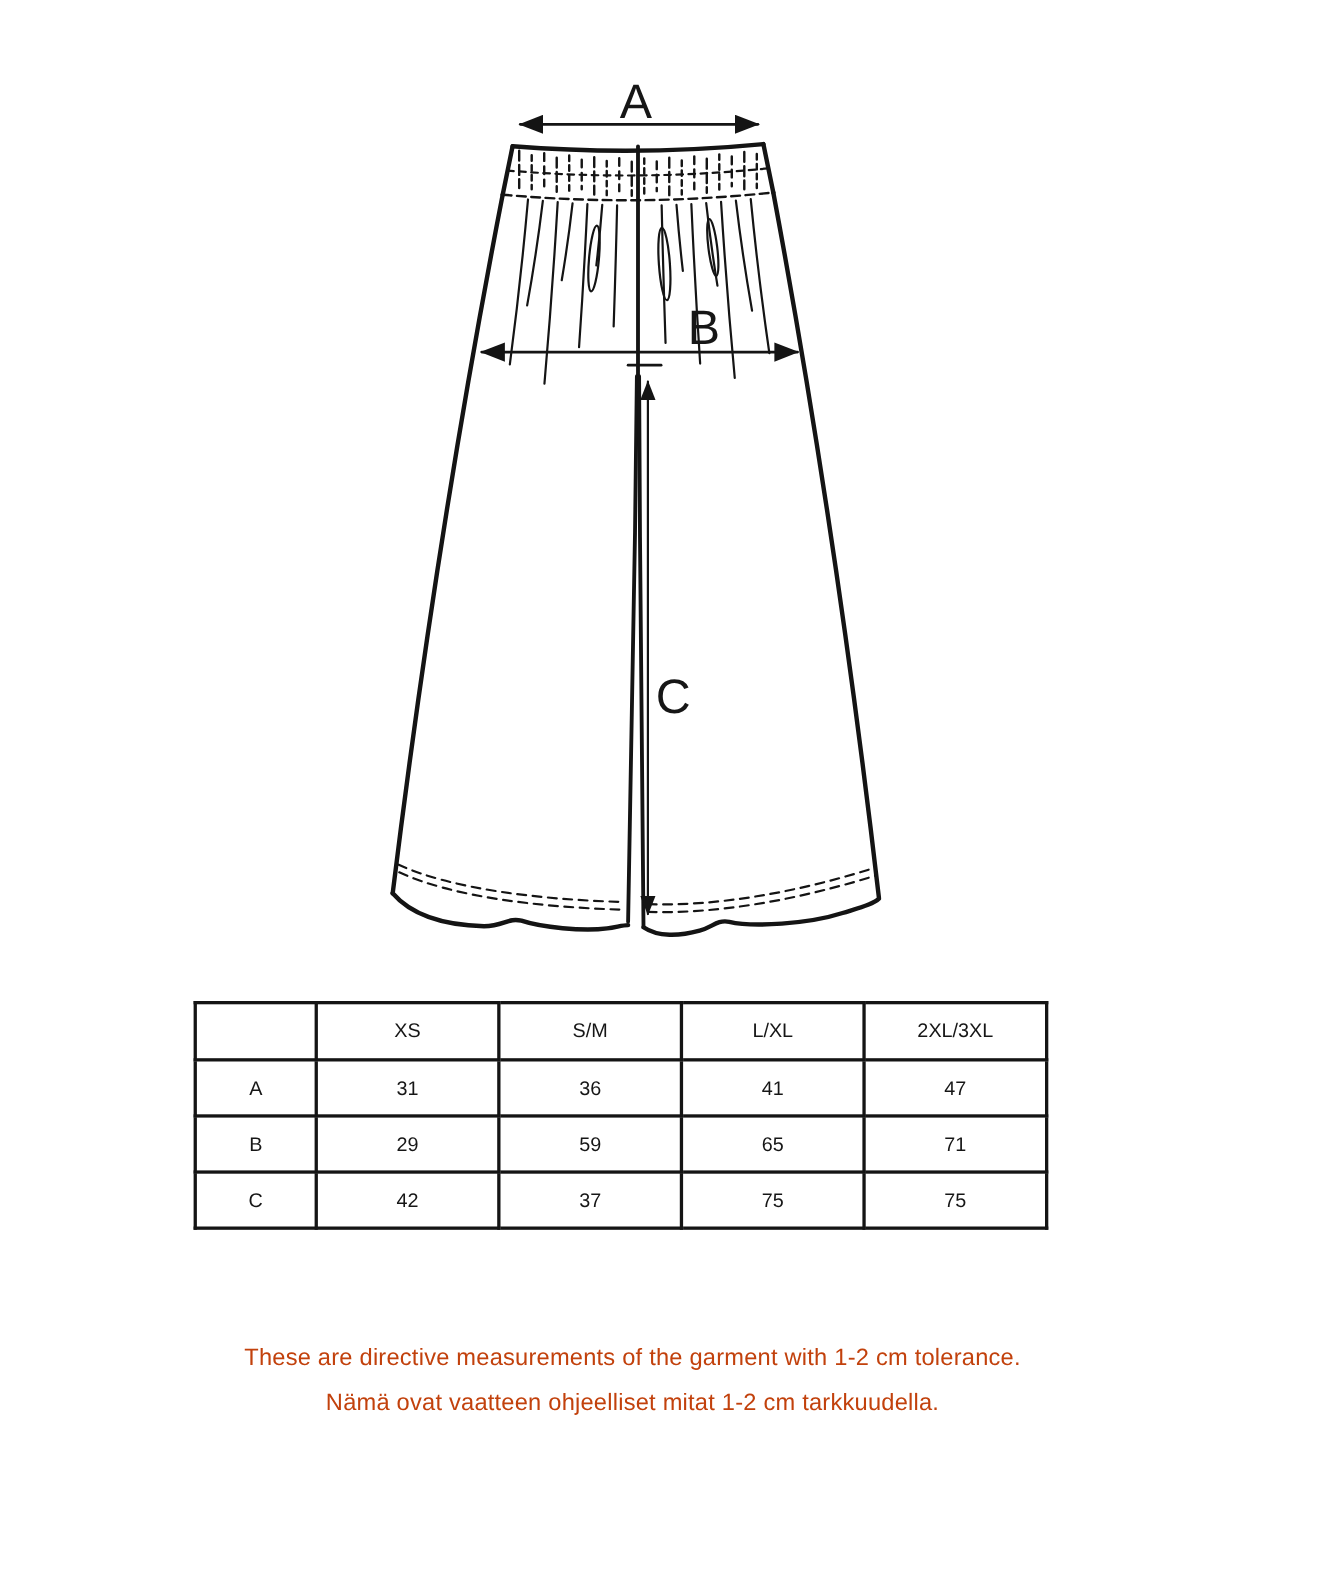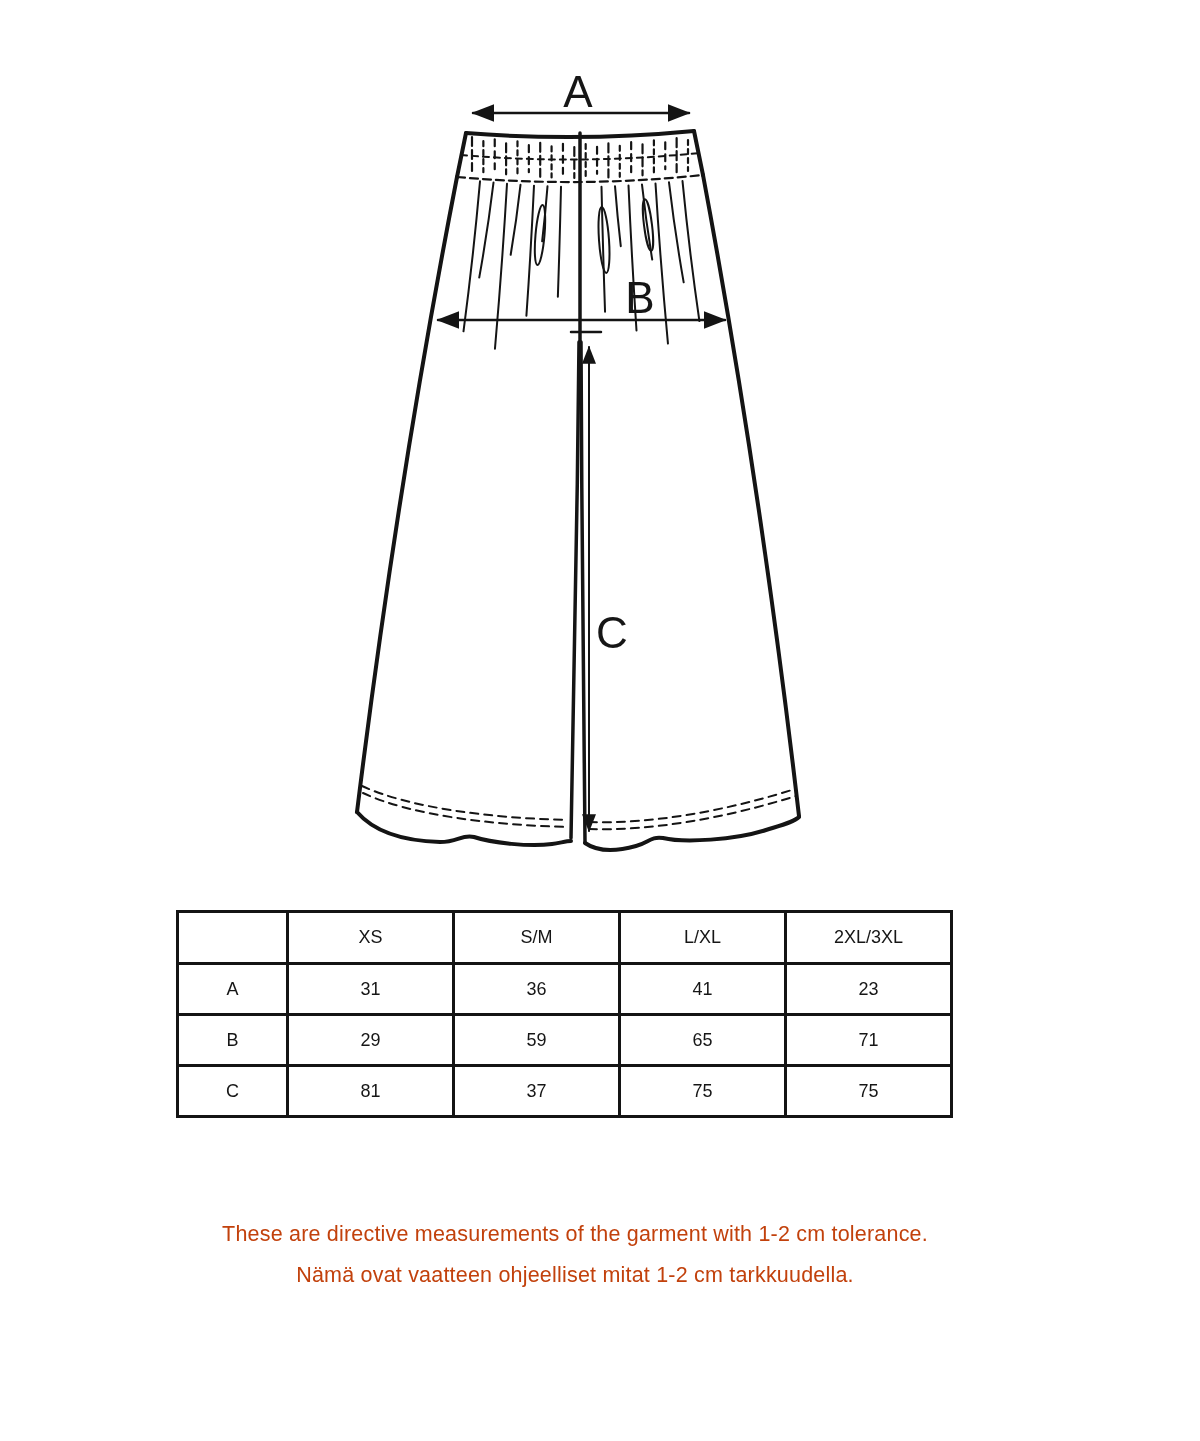--- a/index.html
+++ b/index.html
@@ -132,32 +132,32 @@
         <th>L/XL</th>
         <th>2XL/3XL</th>
       </tr>
     </thead>
     <tbody>
       <tr>
         <td>A</td>
         <td>31</td>
         <td>36</td>
         <td>41</td>
-        <td>23</td>
+        <td>47</td>
       </tr>
       <tr>
         <td>B</td>
         <td>29</td>
         <td>59</td>
         <td>65</td>
         <td>71</td>
       </tr>
       <tr>
         <td>C</td>
-        <td>81</td>
+        <td>42</td>
         <td>37</td>
         <td>75</td>
         <td>75</td>
       </tr>
     </tbody>
   </table>
 
   <div id="footer">
     <p class="line">These are directive measurements of the garment with 1-2 cm tolerance.</p>
     <p class="line">Nämä ovat vaatteen ohjeelliset mitat 1-2 cm tarkkuudella.</p>

